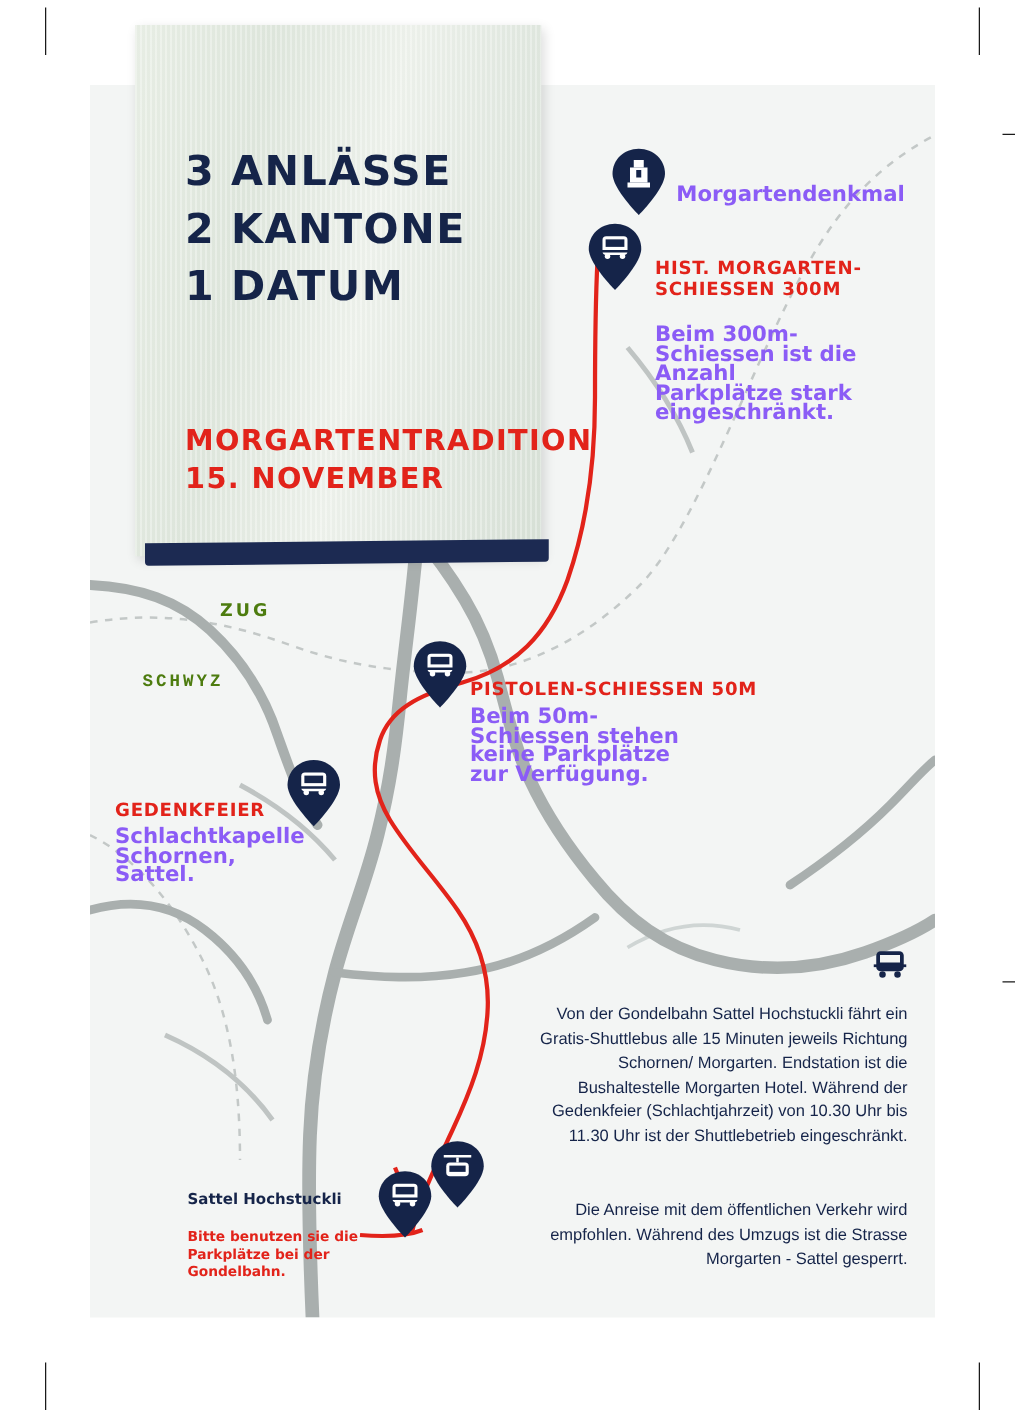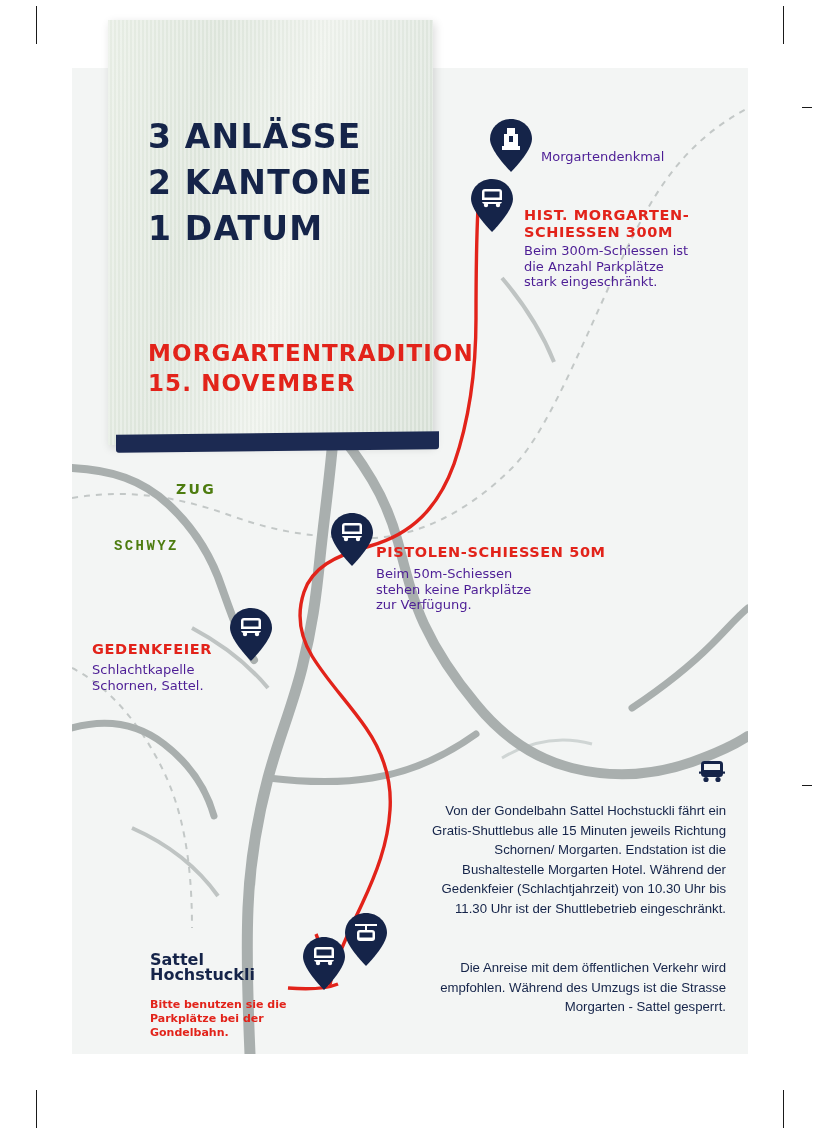--- a/index.html
+++ b/index.html
@@ -31,23 +31,23 @@
   .banner .sub span{display:block;}
 
   
   .pin{position:absolute;width:44px;height:56px;}
   .pin svg{position:absolute;left:0;top:0;}
 
   
   .lbl{position:absolute;}
   .lbl .t-red{color:#e2231a;font-family:"DejaVu Sans", sans-serif;font-weight:700;
         font-size:14.5px;line-height:17px;letter-spacing:.6px;}
-  .lbl .t-navy{color:#4c1d95;font-family:"DejaVu Sans", sans-serif;font-weight:400;
-        font-size:13px;line-height:15.5px;}
-  .lbl .t-navy-s{color:#152449;font-family:"DejaVu Sans", sans-serif;font-weight:700;font-size:16px;line-height:15px;}
+  .lbl .t-navy{color:#8b5cf6;font-family:"DejaVu Sans", sans-serif;font-weight:700;
+        font-size:17px;line-height:15.5px;}
+  .lbl .t-navy-s{color:#152449;font-family:"DejaVu Sans", sans-serif;font-weight:700;font-size:12px;line-height:15px;}
   .lbl .t-red-s{color:#e2231a;font-family:"DejaVu Sans", sans-serif;font-weight:700;font-size:11px;line-height:14px;}
 
   .region{position:absolute;color:#4d7c0f;font-family:"DejaVu Sans", sans-serif;
         font-weight:700;font-size:14px;letter-spacing:2.4px;}
 
   
   .blk{position:absolute;text-align:right;color:#152449;font-size:13.2px;line-height:19.5px;}
   .blk .hd{font-weight:700;display:block;margin-bottom:1px;}
   .bus-ico{position:absolute;right:0;}
 </style>
@@ -140,21 +140,21 @@
     <rect x="12" y="11" width="20" height="15" rx="3" fill="#fff"></rect>
     <rect x="14.5" y="13.5" width="15" height="6" fill="#152449"></rect>
     <circle cx="16" cy="27" r="2.2" fill="#fff"></circle>
     <circle cx="28" cy="27" r="2.2" fill="#fff"></circle>
     <rect x="11" y="22" width="22" height="2" fill="#152449"></rect>
   </svg>
 </div>
 <div class="lbl" style="left:524px;top:207px;width:200px;">
   <div class="t-red">HIST. MORGARTEN-</div>
   <div class="t-red">SCHIESSEN 300M</div>
-  <div class="t-navy" style="margin-top:2px;width:168px;">Beim 300m-Schiessen ist die Anzahl Parkplätze stark eingeschränkt.</div>
+  <div class="t-navy" style="margin-top:20px;width:168px;">Beim 300m-Schiessen ist die Anzahl Parkplätze stark eingeschränkt.</div>
 </div>
 
 <div class="pin" style="left:330px;top:512px;">
   <svg width="44" height="56" viewBox="0 0 44 56">
     <path d="M22 1 C10 1 1 10 1 21 C1 33 22 54 22 54 C22 54 43 33 43 21 C43 10 34 1 22 1Z" fill="#152449"></path>
     <rect x="12" y="11" width="20" height="15" rx="3" fill="#fff"></rect>
     <rect x="14.5" y="13.5" width="15" height="6" fill="#152449"></rect>
     <circle cx="16" cy="27" r="2.2" fill="#fff"></circle>
     <circle cx="28" cy="27" r="2.2" fill="#fff"></circle>
     <rect x="11" y="22" width="22" height="2" fill="#152449"></rect>

